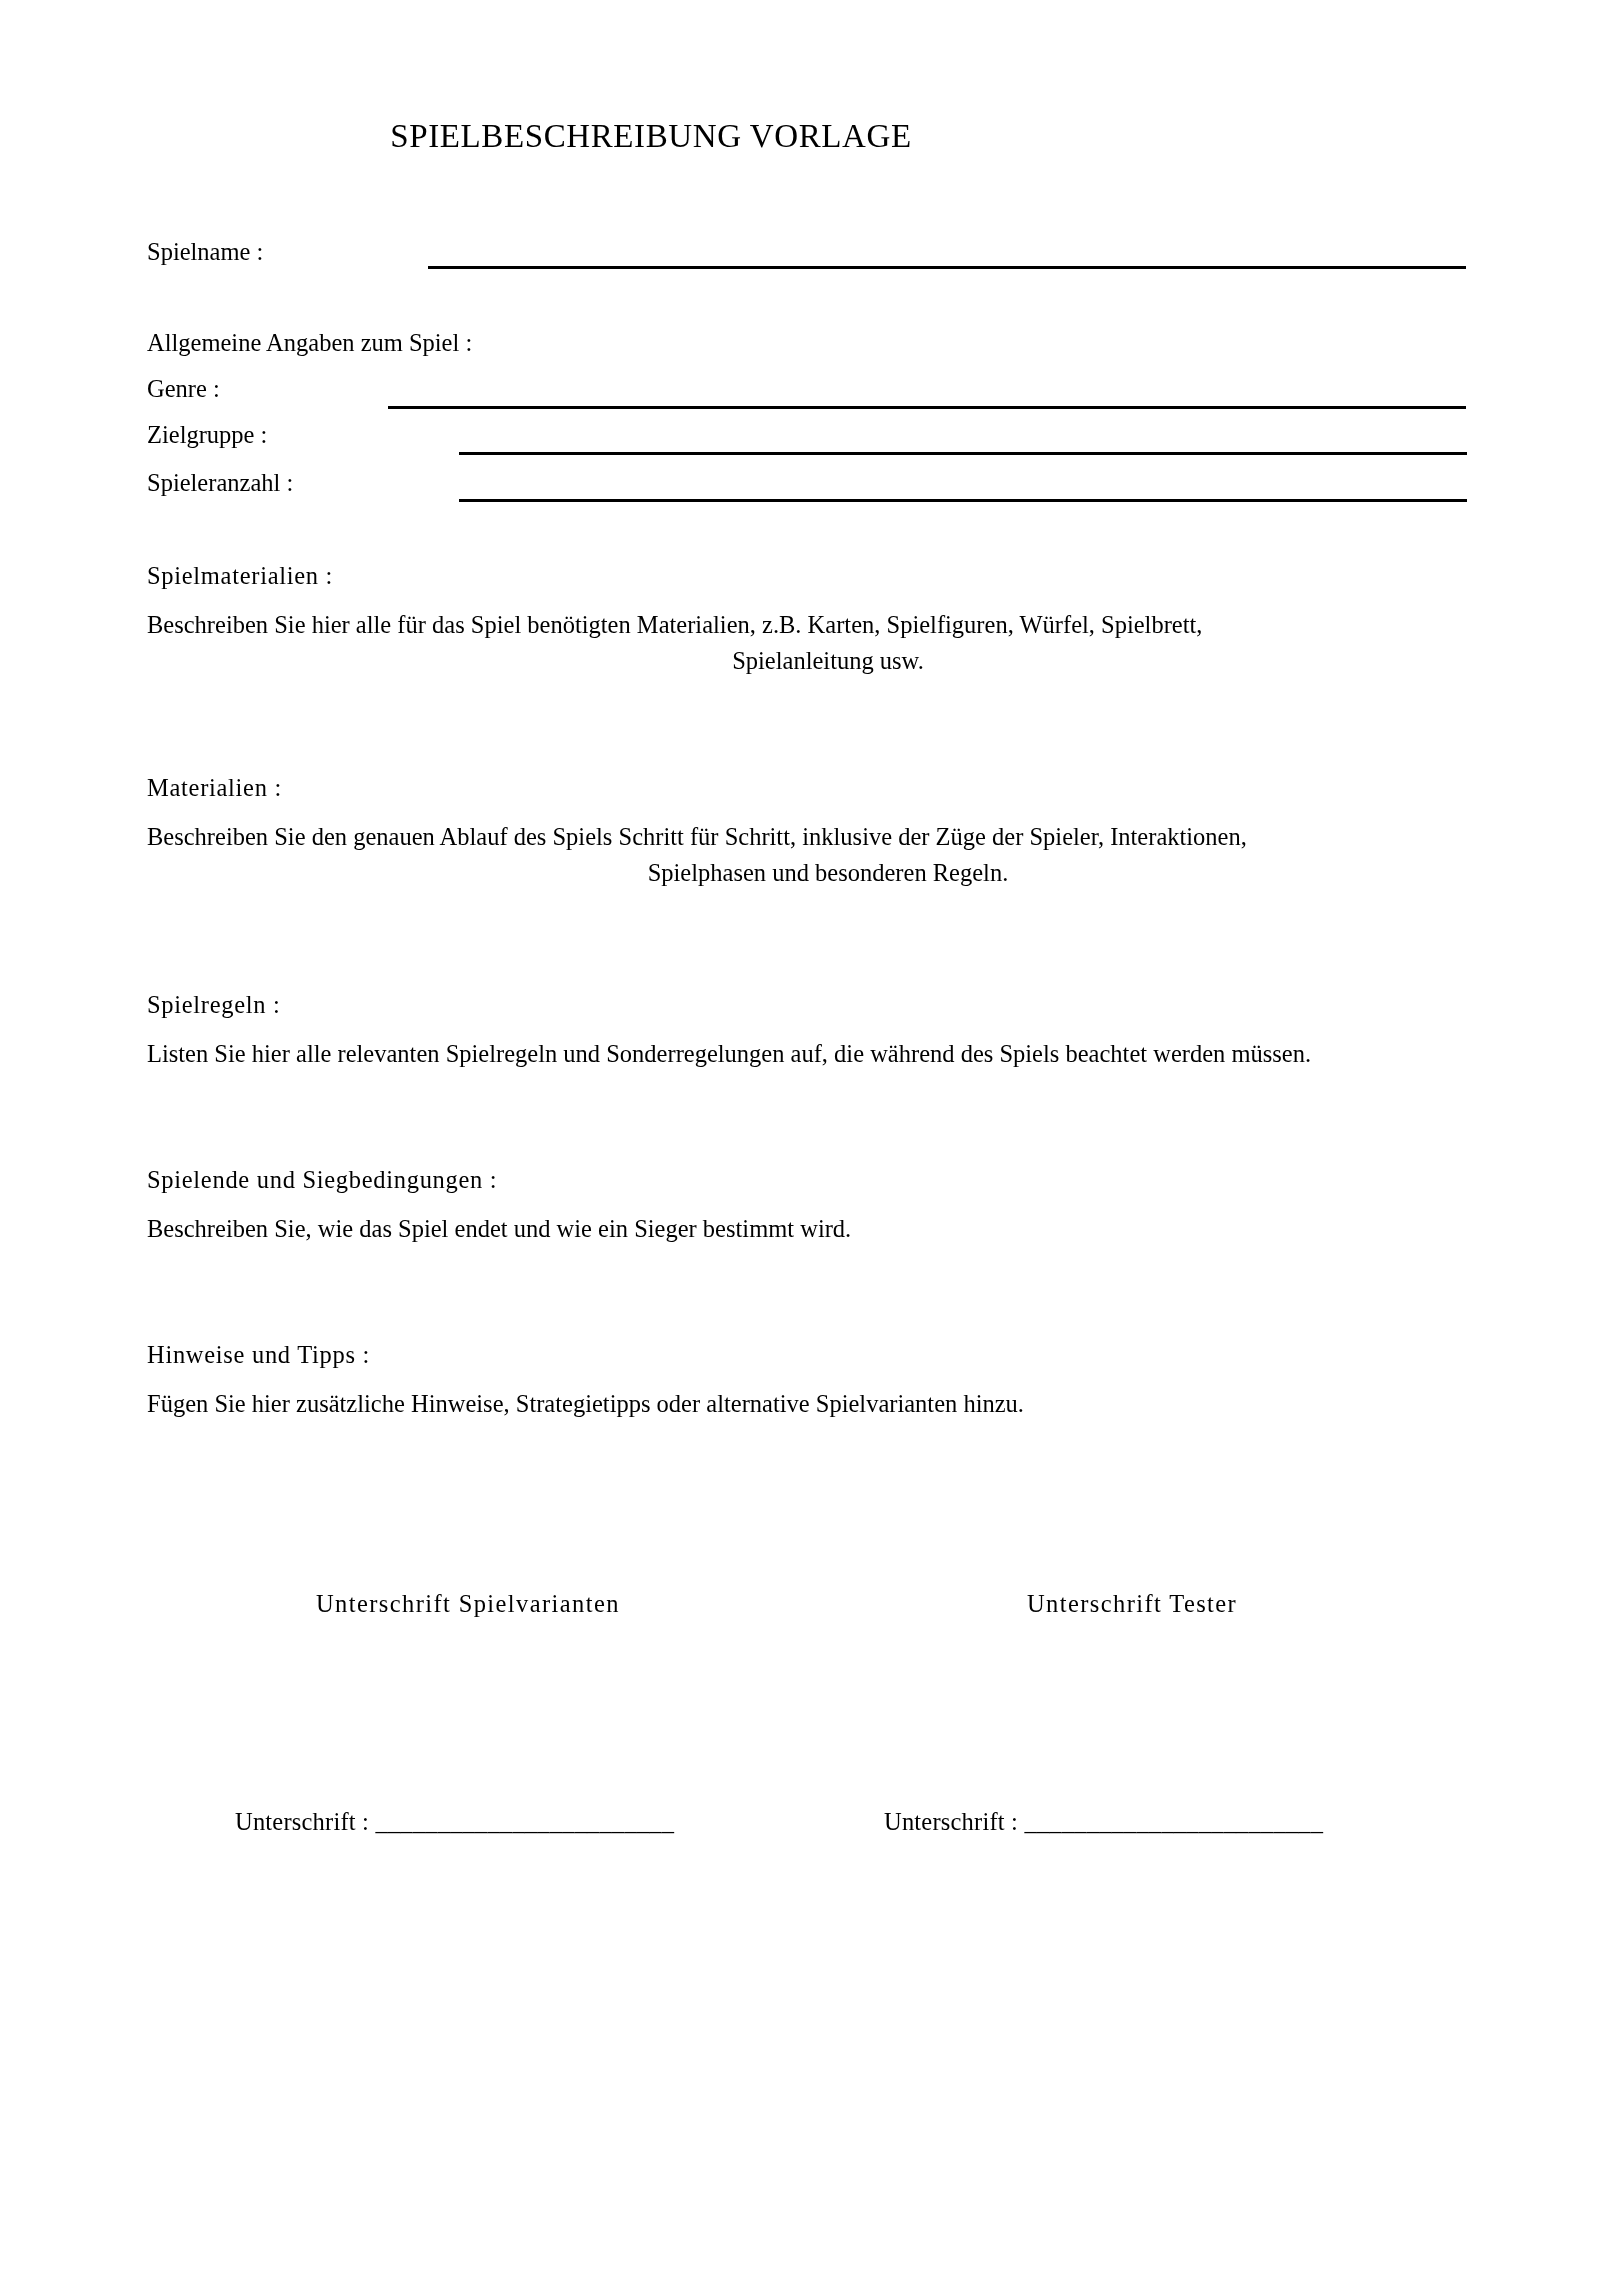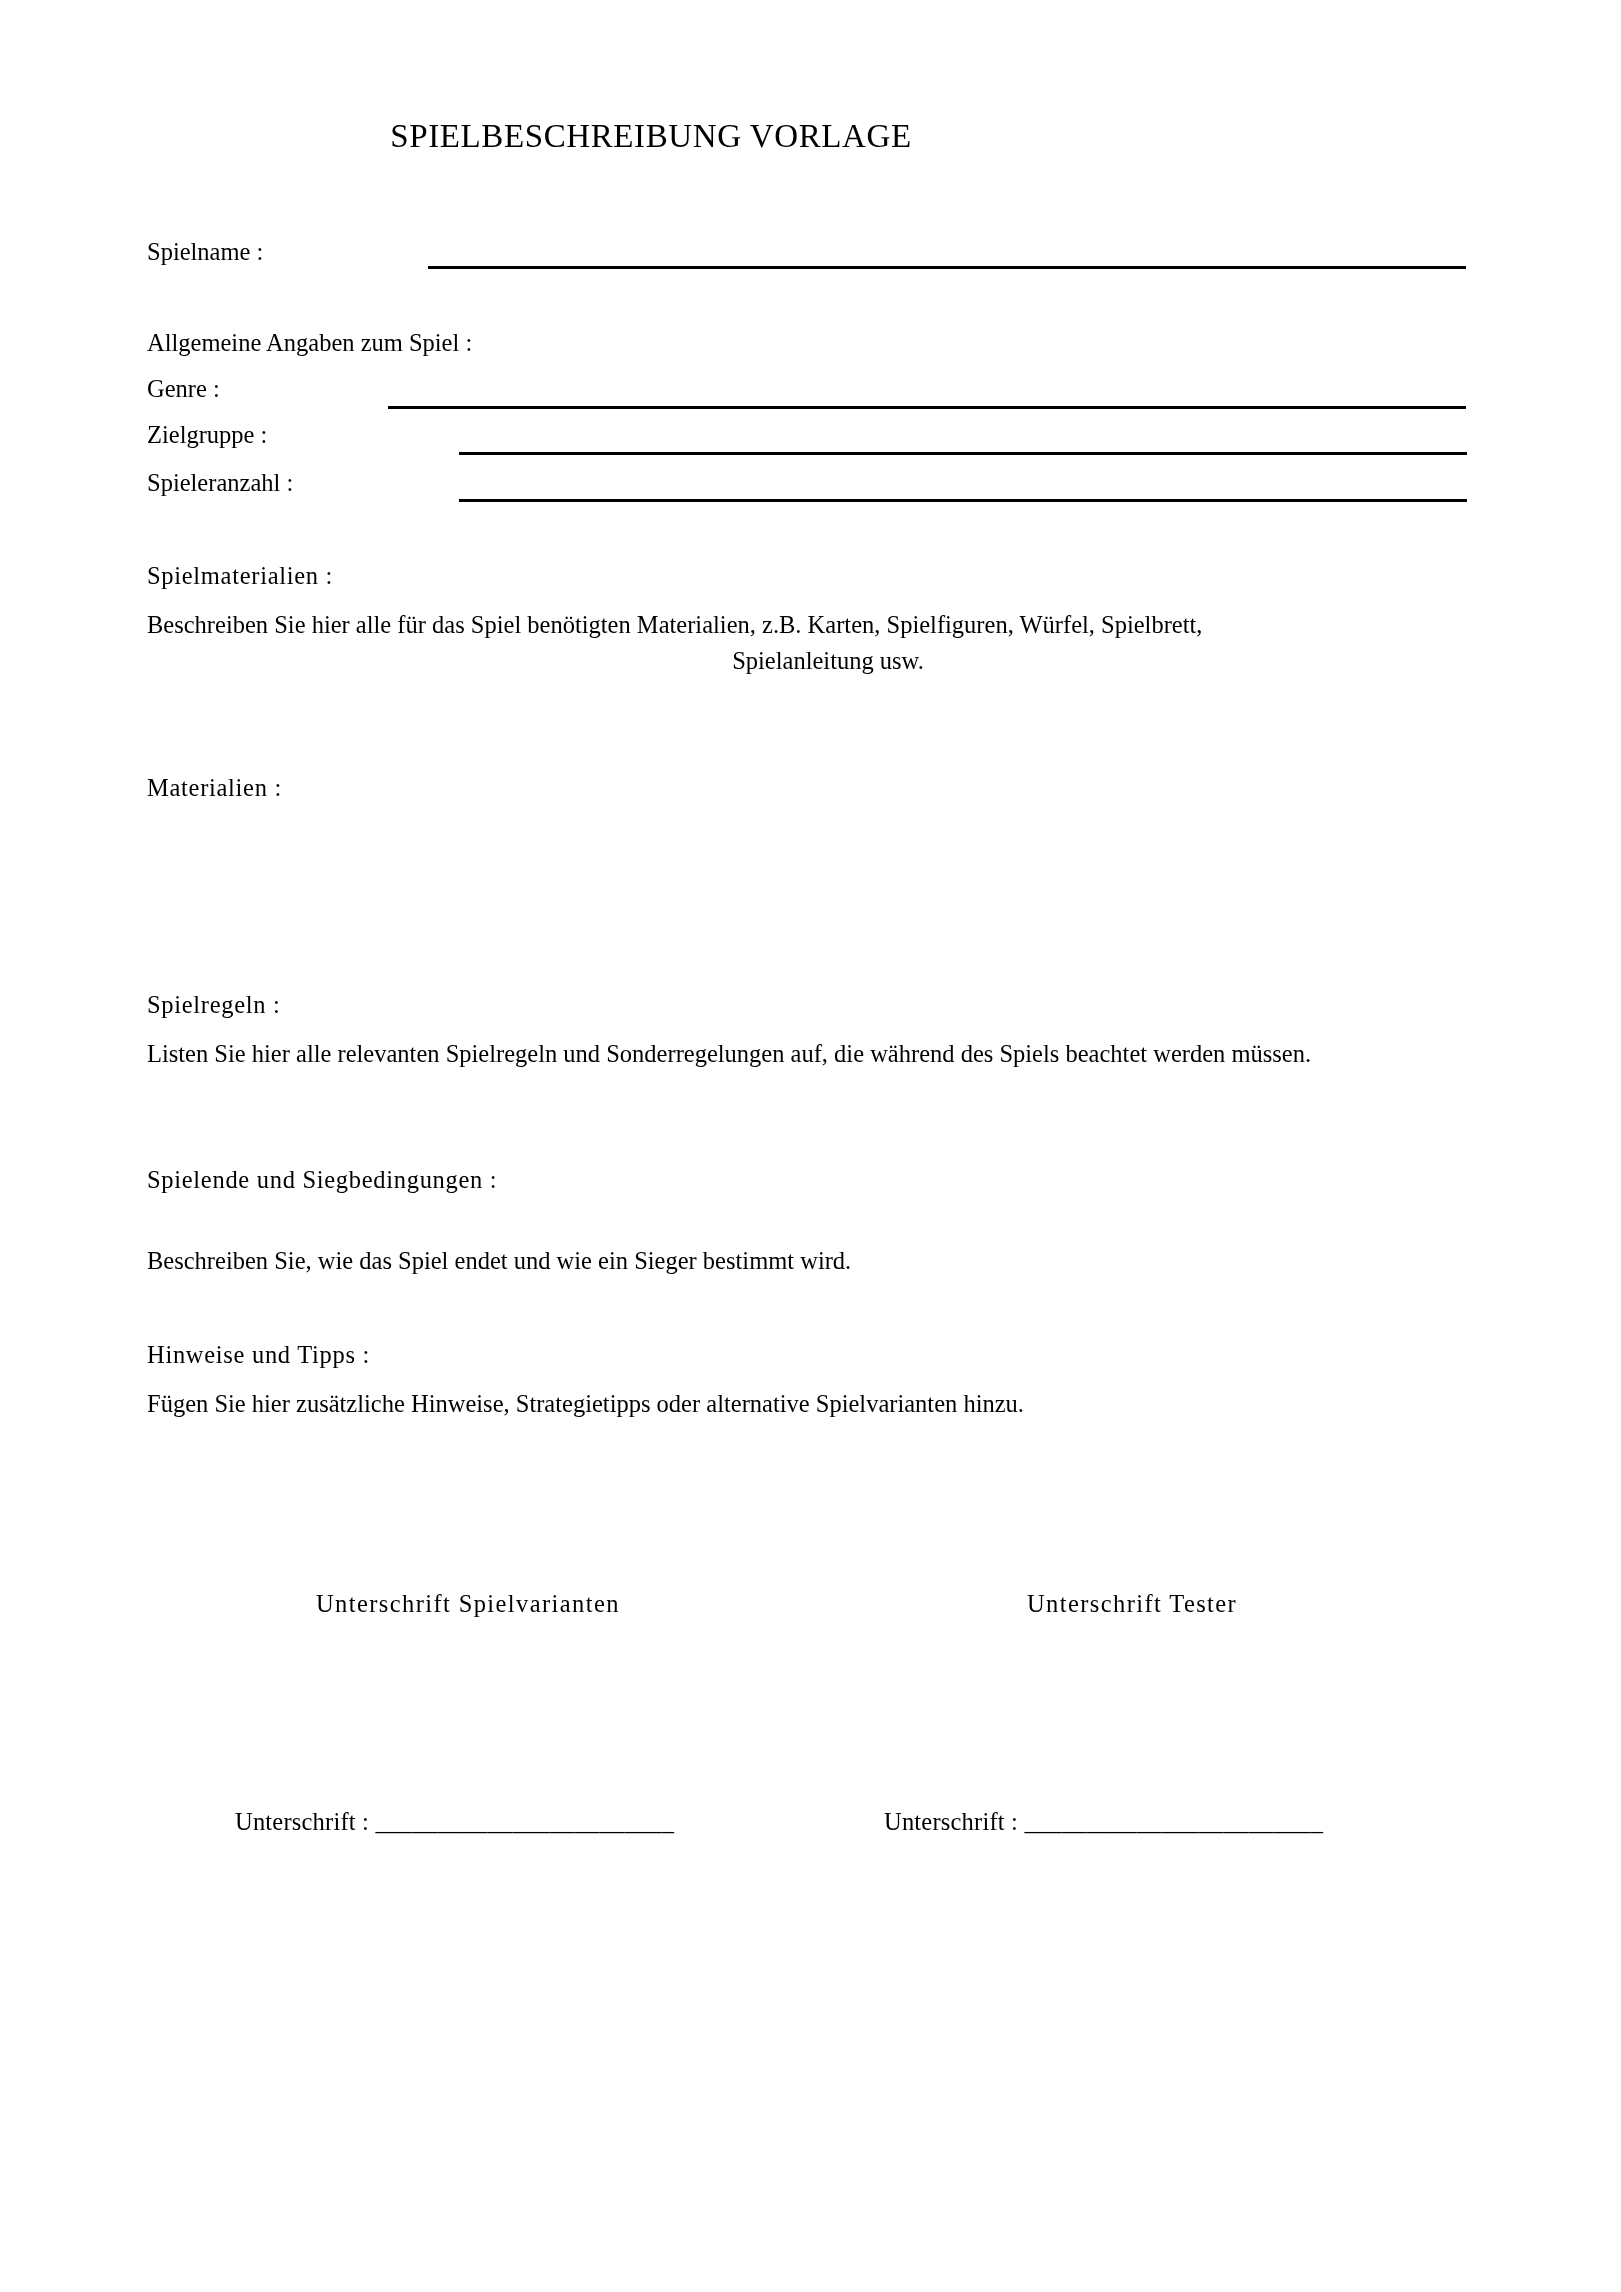--- a/index.html
+++ b/index.html
@@ -96,28 +96,32 @@
   <div class="field-label" style="left:147px; top:469px;">Spieleranzahl :</div>
   <div class="rule" style="left:459px; top:499px; width:1008px;"></div>
 
   <div class="sec-head" style="left:147px; top:562px;text-align:right;">Spielmaterialien :</div>
   <div class="sec-body" style="left:147px; top:607px;">
     <span>Beschreiben Sie hier alle für das Spiel benötigten Materialien, z.B. Karten, Spielfiguren, Würfel, Spielbrett,</span>
     <span class="line2">Spielanleitung usw.</span>
   </div>
 
   <div class="sec-head" style="left:147px; top:774px;">Materialien :</div>
+  <div class="sec-body" style="left:147px; top:819px;">
+    <span>Beschreiben Sie den genauen Ablauf des Spiels Schritt für Schritt, inklusive der Züge der Spieler, Interaktionen,</span>
+    <span class="line2">Spielphasen und besonderen Regeln.</span>
+  </div>
 
   <div class="sec-head" style="left:147px; top:991px;">Spielregeln :</div>
   <div class="sec-body" style="left:147px; top:1036px; width:1392px;">
     <span>Listen Sie hier alle relevanten Spielregeln und Sonderregelungen auf, die während des Spiels beachtet werden müssen.</span>
   </div>
 
   <div class="sec-head" style="left:147px; top:1166px;">Spielende und Siegbedingungen :</div>
-  <div class="sec-body" style="left:147px; top:1211px;margin-top:32px;">
+  <div class="sec-body" style="left:147px; top:1211px;">
     <span>Beschreiben Sie, wie das Spiel endet und wie ein Sieger bestimmt wird.</span>
   </div>
 
   <div class="sec-head" style="left:147px; top:1341px;">Hinweise und Tipps :</div>
   <div class="sec-body" style="left:147px; top:1386px;">
     <span>Fügen Sie hier zusätzliche Hinweise, Strategietipps oder alternative Spielvarianten hinzu.</span>
   </div>
 
   <div class="sig-caption" style="left:316px; top:1590px;">Unterschrift Spielvarianten</div>
   <div class="sig-caption" style="left:1027px; top:1590px;">Unterschrift Tester</div>

